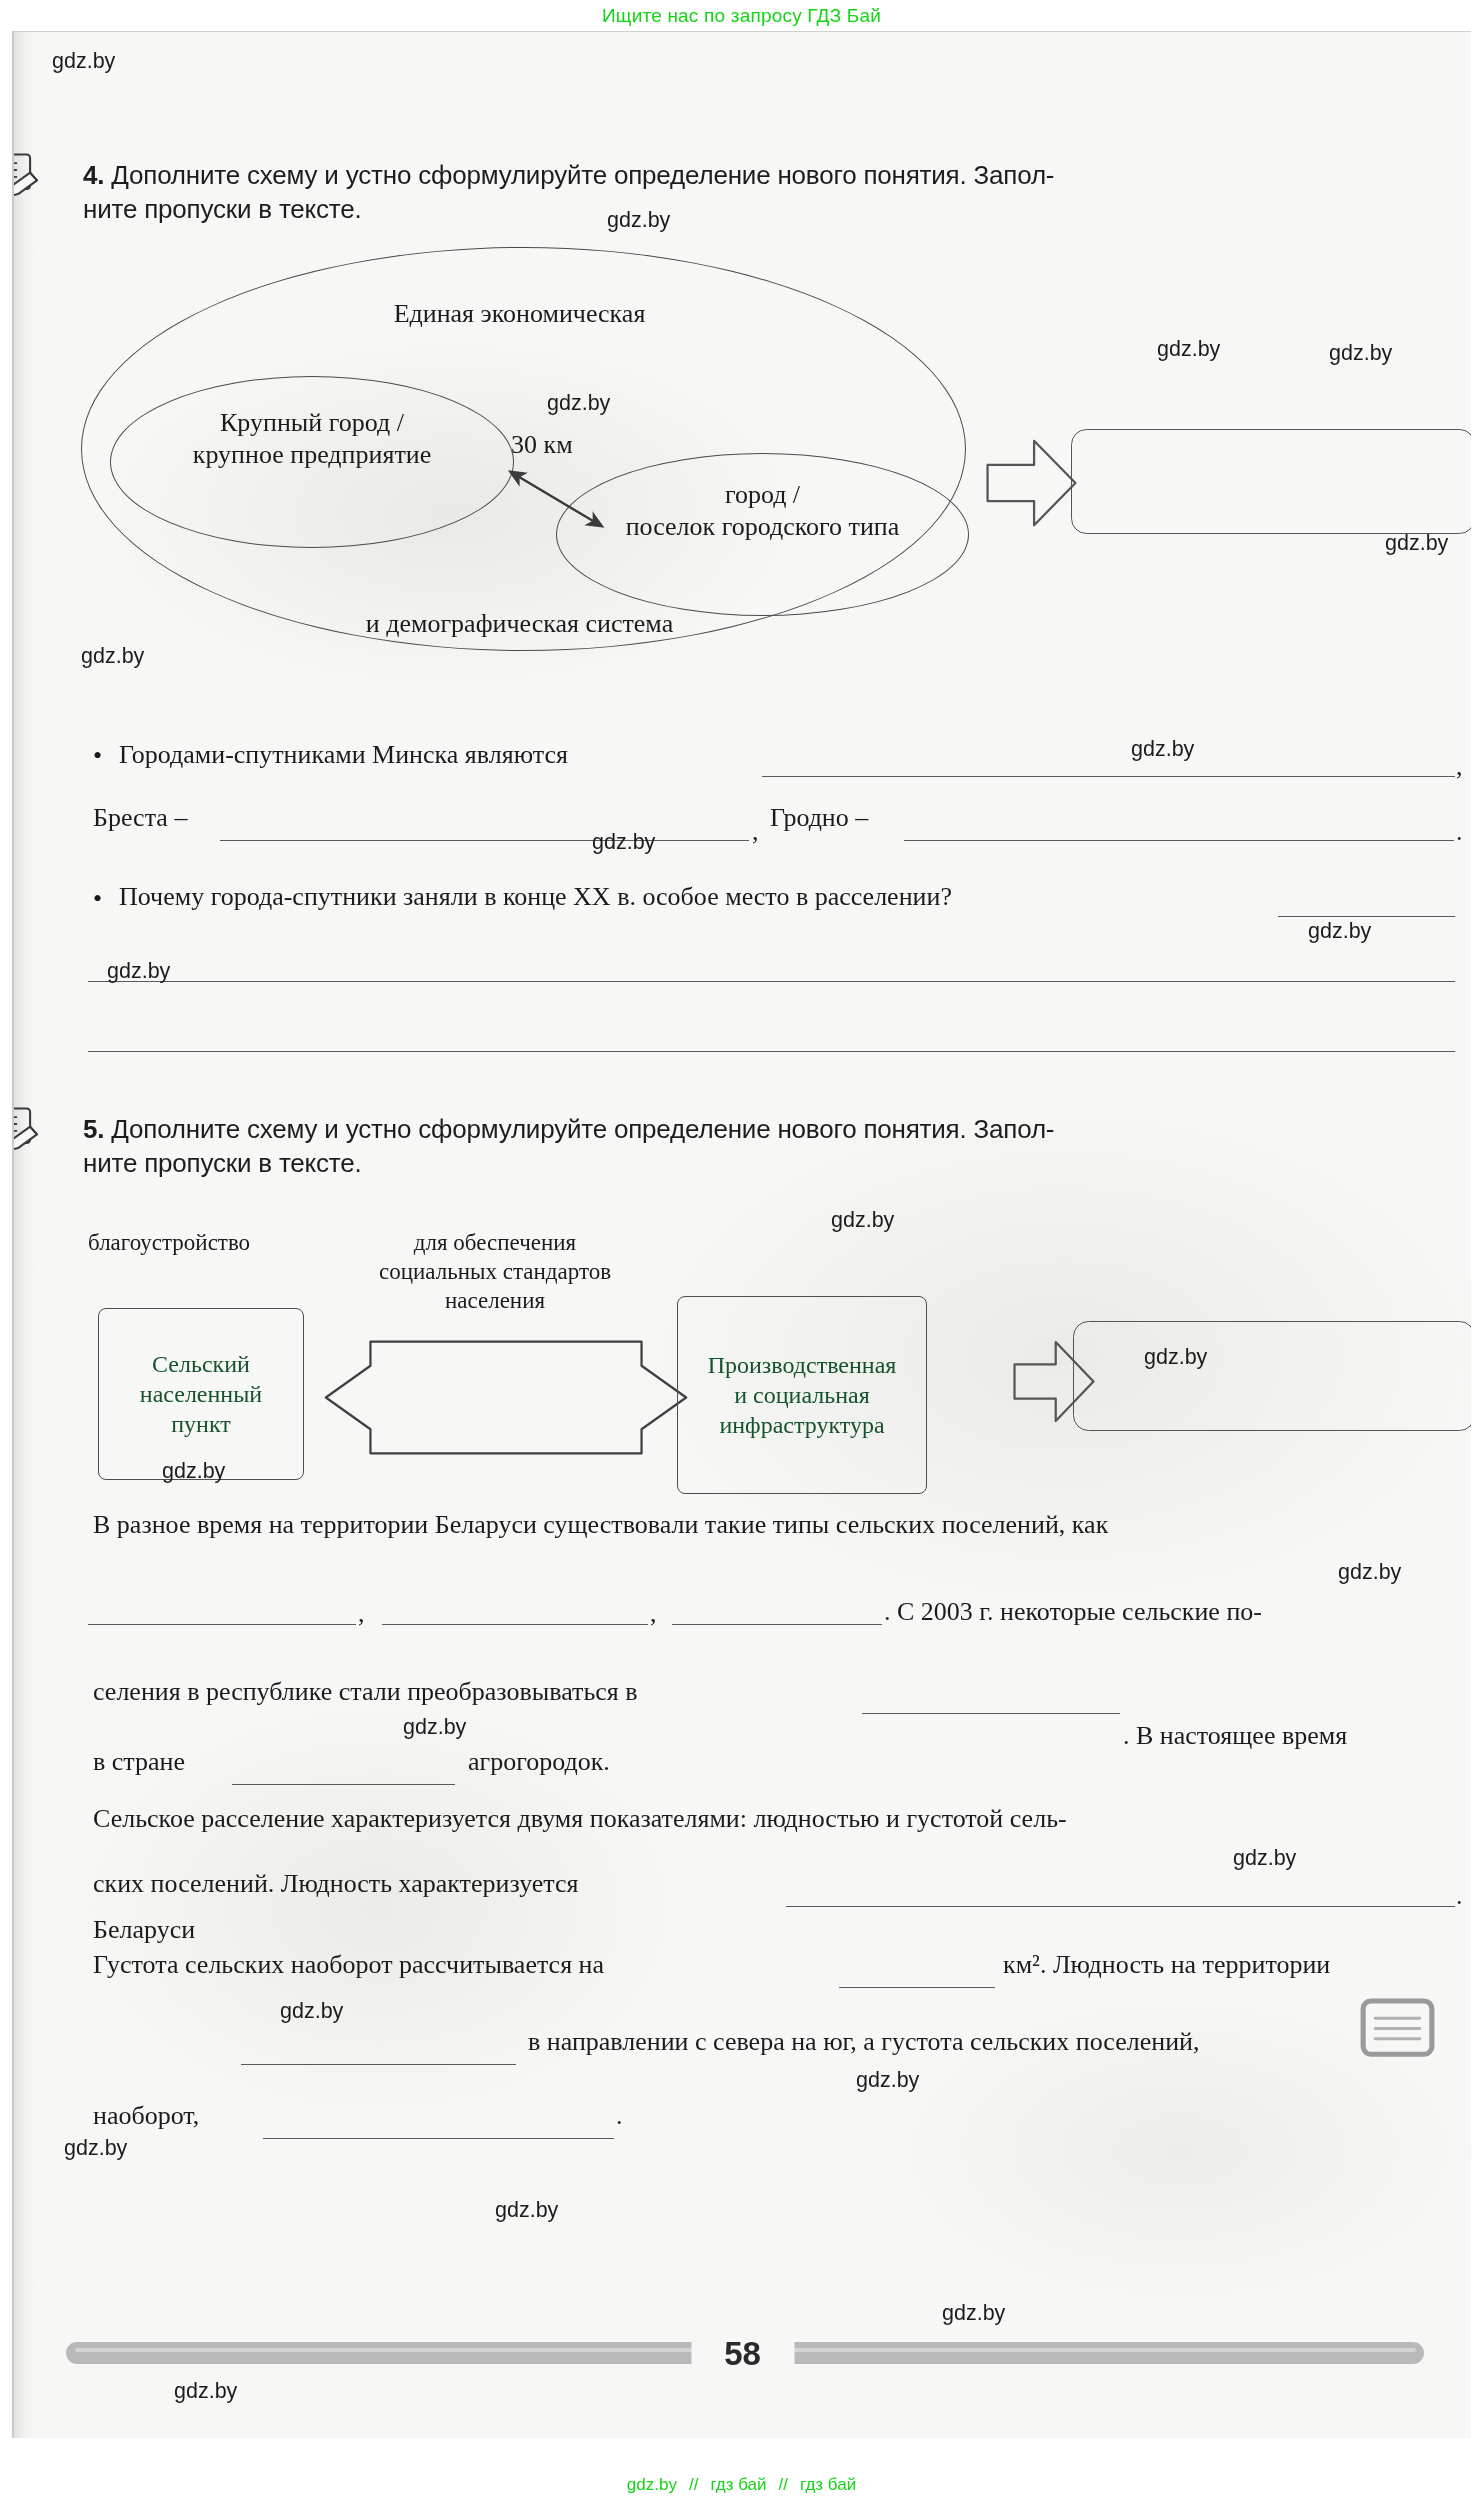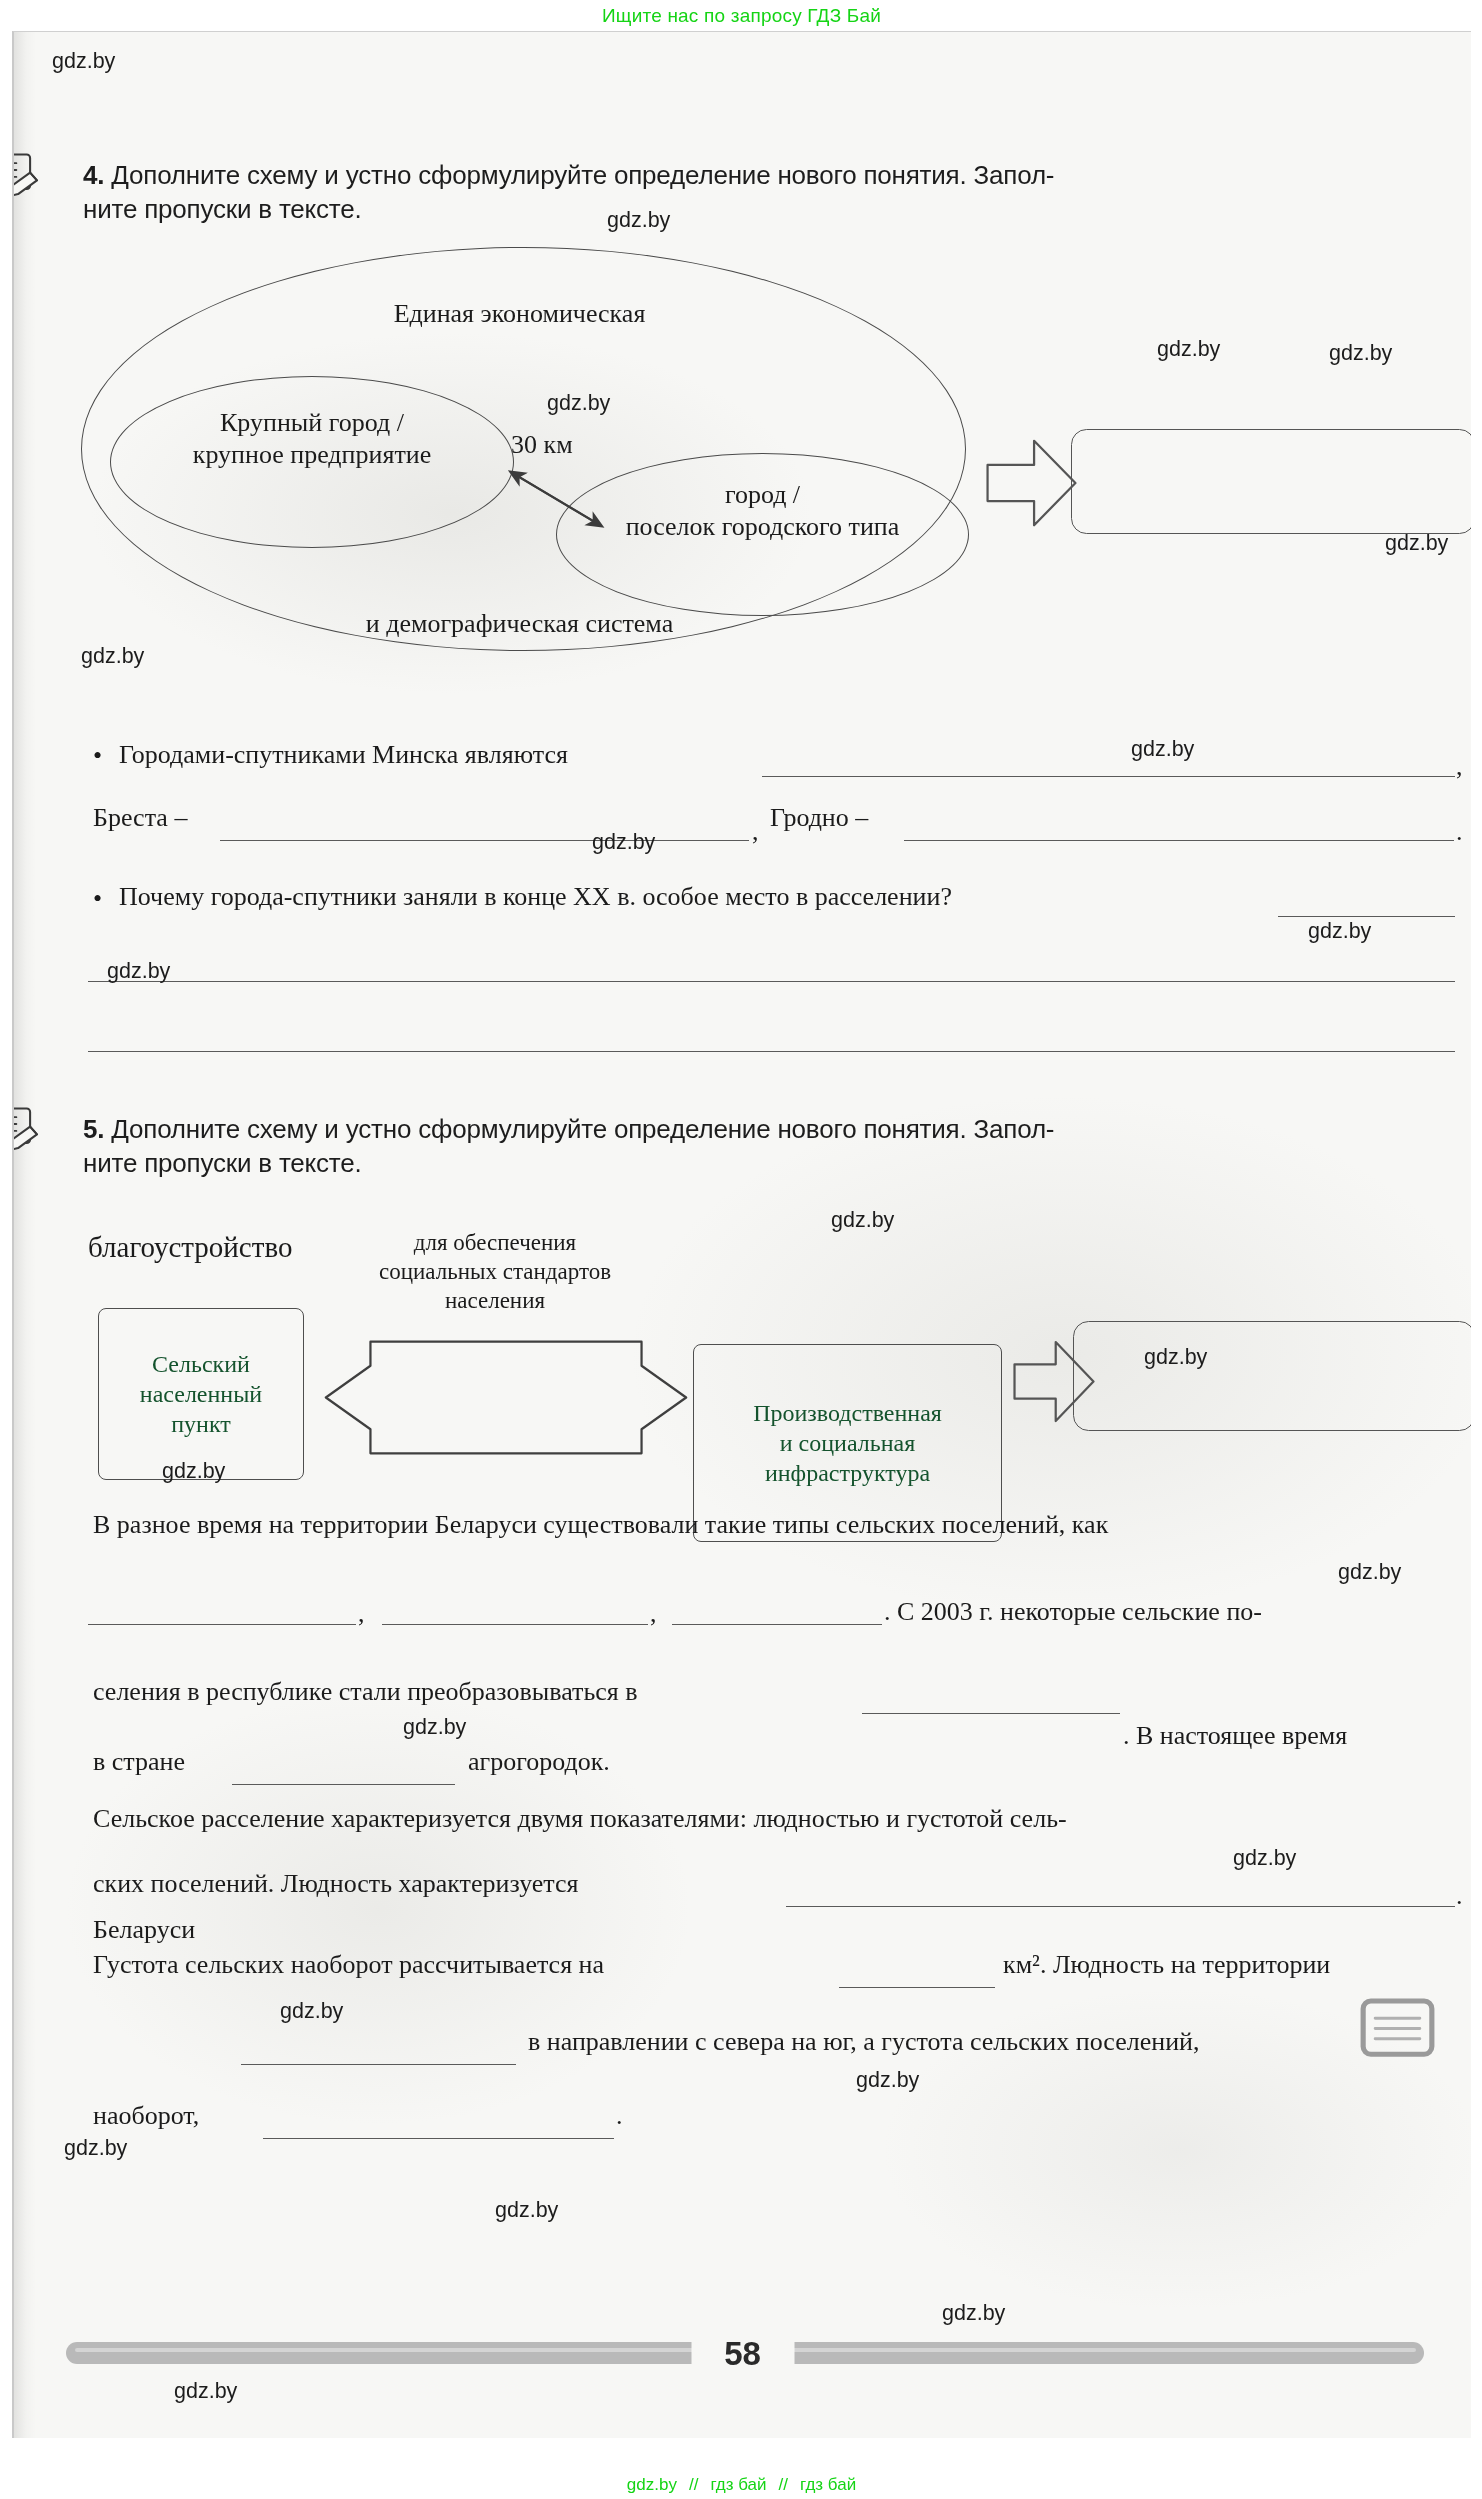--- a/index.html
+++ b/index.html
@@ -82,21 +82,21 @@
   .q-head b{font-weight:bold;}
 
   .ser{
     position:absolute;
     font-family:"Liberation Serif", serif;
     color:#1b1b1b;
     font-size:26px;
     line-height:1.25;
     white-space:nowrap;
   }
-  .ser.small{font-size:29px;}
+  .ser.small{font-size:23px;}
 
   
   .ellipse{
     position:absolute;
     border:1.7px solid #4b4b4b;
     border-radius:50%;
     box-sizing:border-box;
     background:transparent;
   }
   .ell-label{
@@ -306,21 +306,21 @@
         <div>населенный</div>
         <div>пункт</div>
       </div>
     </div>
     <div class="wm" style="left:148px;top:1427px;">gdz.by</div>
 
     <svg style="position:absolute;left:303px;top:1284px;width:378px;height:163px;" viewBox="0 0 440 190">
       <path d="M62,30 L378,30 L378,58 L430,95 L378,132 L378,160 L62,160 L62,132 L10,95 L62,58 Z" fill="none" stroke="#3f3f3f" stroke-width="2.6" stroke-linejoin="round"></path>
     </svg>
 
-    <div class="concept-box" style="left:679px;top:1264px;width:309px;height:198px;margin-top:48px;">
+    <div class="concept-box" style="left:663px;top:1264px;width:250px;height:198px;">
       <div>
         <div>Производственная</div>
         <div>и социальная</div>
         <div>инфраструктура</div>
       </div>
     </div>
 
     <svg class="block-arrow" style="left:997px;top:1298px;width:86px;height:103px;" viewBox="0 0 100 120">
       <path d="M4,40 L52,40 L52,14 L96,60 L52,106 L52,80 L4,80 Z" fill="none" stroke="#555" stroke-width="2.6" stroke-linejoin="round"></path>
     </svg>

